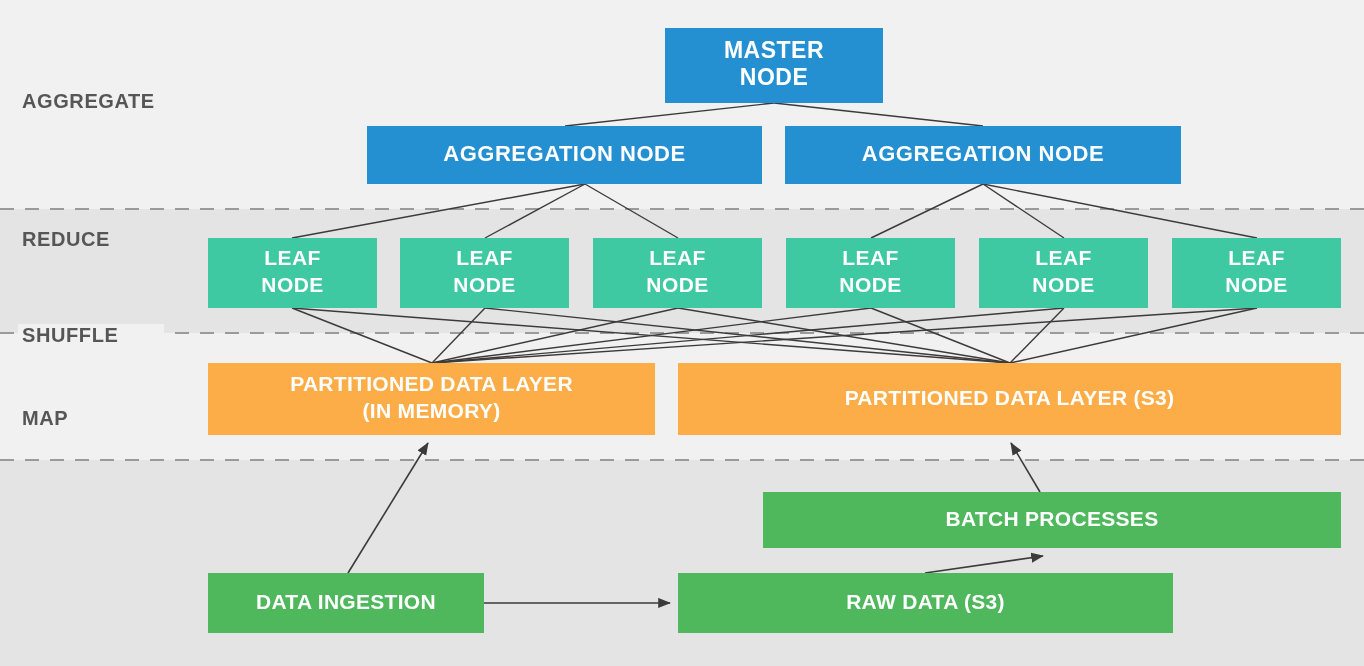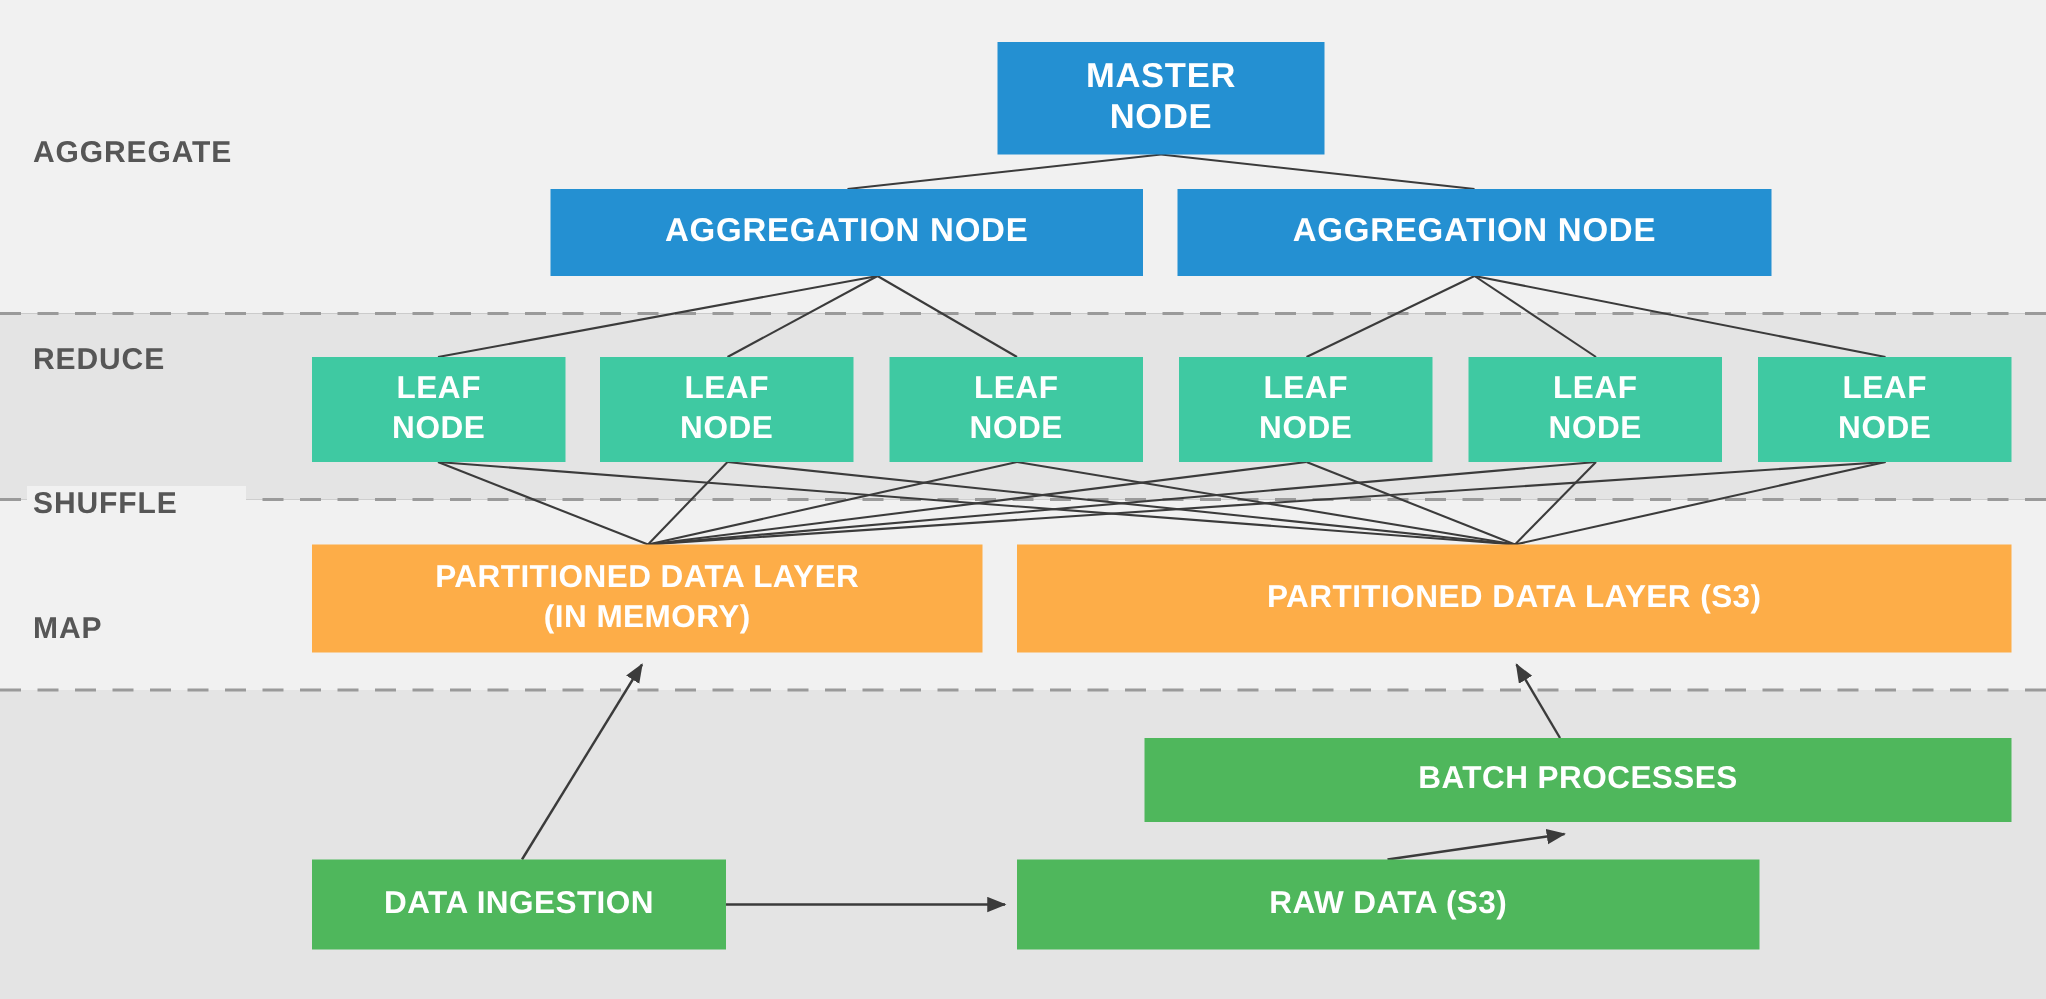--- a/index.html
+++ b/index.html
@@ -10,21 +10,21 @@
   body {
     width: 1364px;
     height: 666px;
     font-family: "Liberation Sans", sans-serif;
     overflow: hidden;
   }
   #diagram-root {
     position: relative;
     width: 1364px;
     height: 666px;
-    background: #737373;
+    background: #bef264;
   }
   svg.canvas {
     position: absolute;
     left: 0;
     top: 0;
     width: 1364px;
     height: 666px;
   }
   .band-label {
     font-weight: bold;

